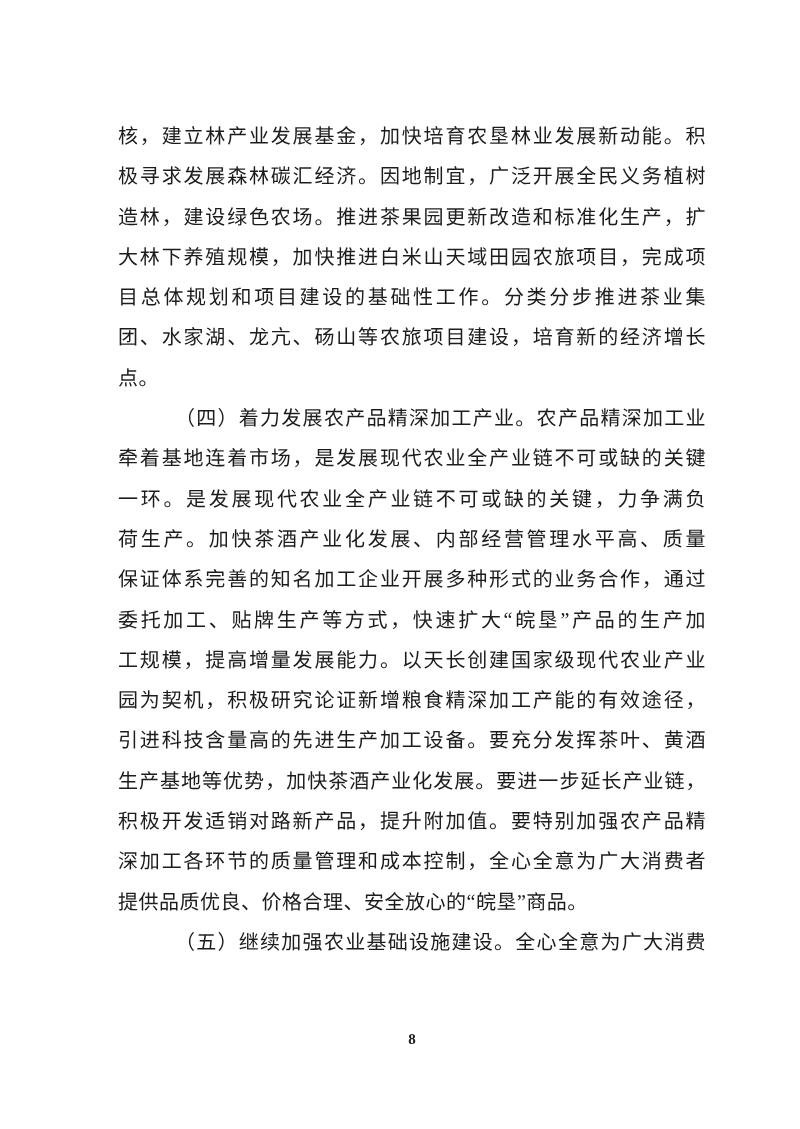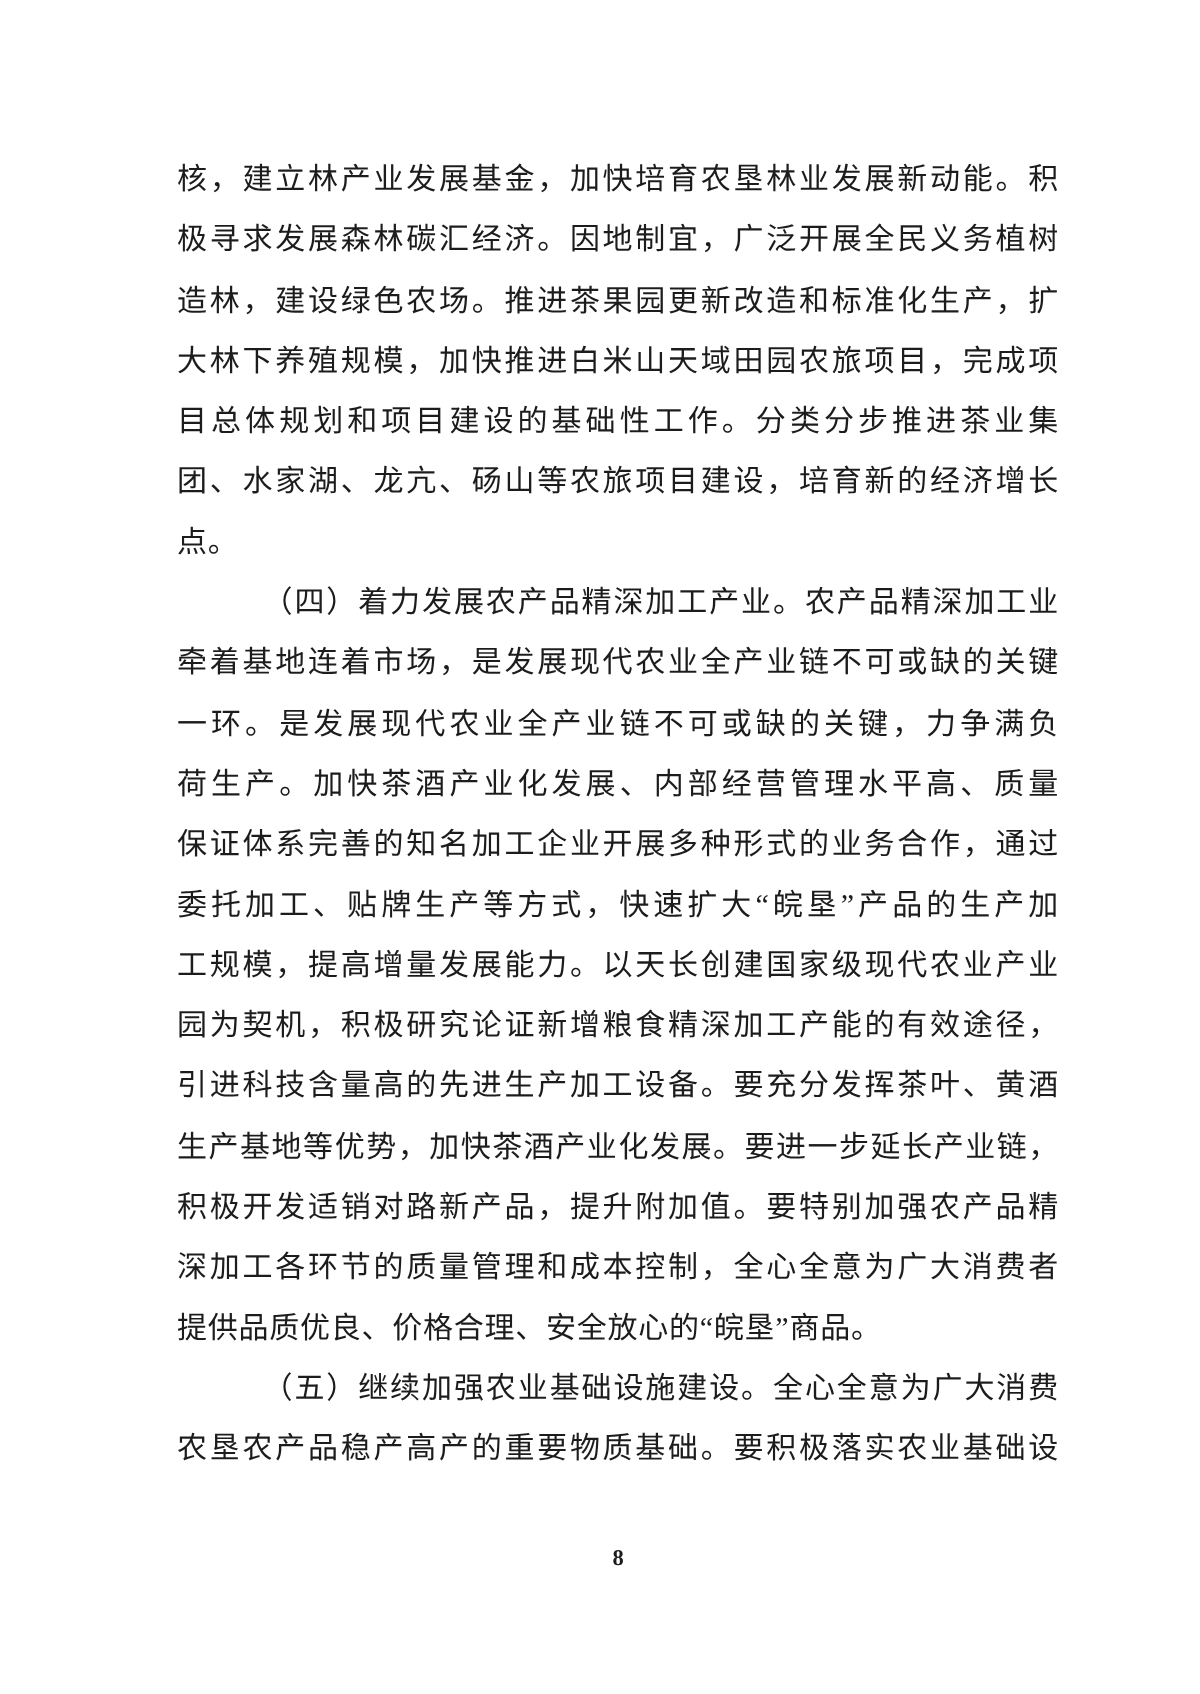--- a/index.html
+++ b/index.html
@@ -11,21 +11,21 @@
   .page {
     position: relative;
     width: 800px;
     height: 1129px;
     background: #ffffff;
     overflow: hidden;
   }
   .text-block {
     position: absolute;
     left: 118px;
-    top: 100px;
+    top: 116px;
     width: 588px;
     color: #1c1c1c;
   }
   .line {
     height: 40.3px;
     line-height: 40.3px;
     font-size: 20px;
     text-align: justify;
     text-align-last: justify;
     text-justify: inter-character;
@@ -76,18 +76,17 @@
       <div class="line"><span class="run-normal">保证体系完善的知名加工企业开展多种形式的业务合作，通过</span></div>
       <div class="line"><span class="run-normal">委托加工、贴牌生产等方式，快速扩大“皖垦”产品的生产加</span></div>
       <div class="line"><span class="run-normal">工规模，提高增量发展能力。以天长创建国家级现代农业产业</span></div>
       <div class="line"><span class="run-normal">园为契机，积极研究论证新增粮食精深加工产能的有效途径，</span></div>
       <div class="line"><span class="run-normal">引进科技含量高的先进生产加工设备。要充分发挥茶叶、黄酒</span></div>
       <div class="line"><span class="run-normal">生产基地等优势，加快茶酒产业化发展。要进一步延长产业链，</span></div>
       <div class="line"><span class="run-normal">积极开发适销对路新产品，提升附加值。要特别加强农产品精</span></div>
       <div class="line"><span class="run-normal">深加工各环节的质量管理和成本控制，全心全意为广大消费者</span></div>
       <div class="line no-justify"><span class="run-normal">提供品质优良、价格合理、安全放心的“皖垦”商品。</span></div>
       <div class="line indent"><span class="run-bold">（五）继续加强农业基础设施建设。</span><span class="run-normal">全心全意为广大消费者</span></div>
-      <div class="line"><span class="run-normal">农垦农产品稳产高产的重要物质基础。要积极落实农业基础设</span></div>
     </div>
   <div class="footer">
     <span class="page-number">8</span>
   </div>
 </div>
 
 </body></html>

